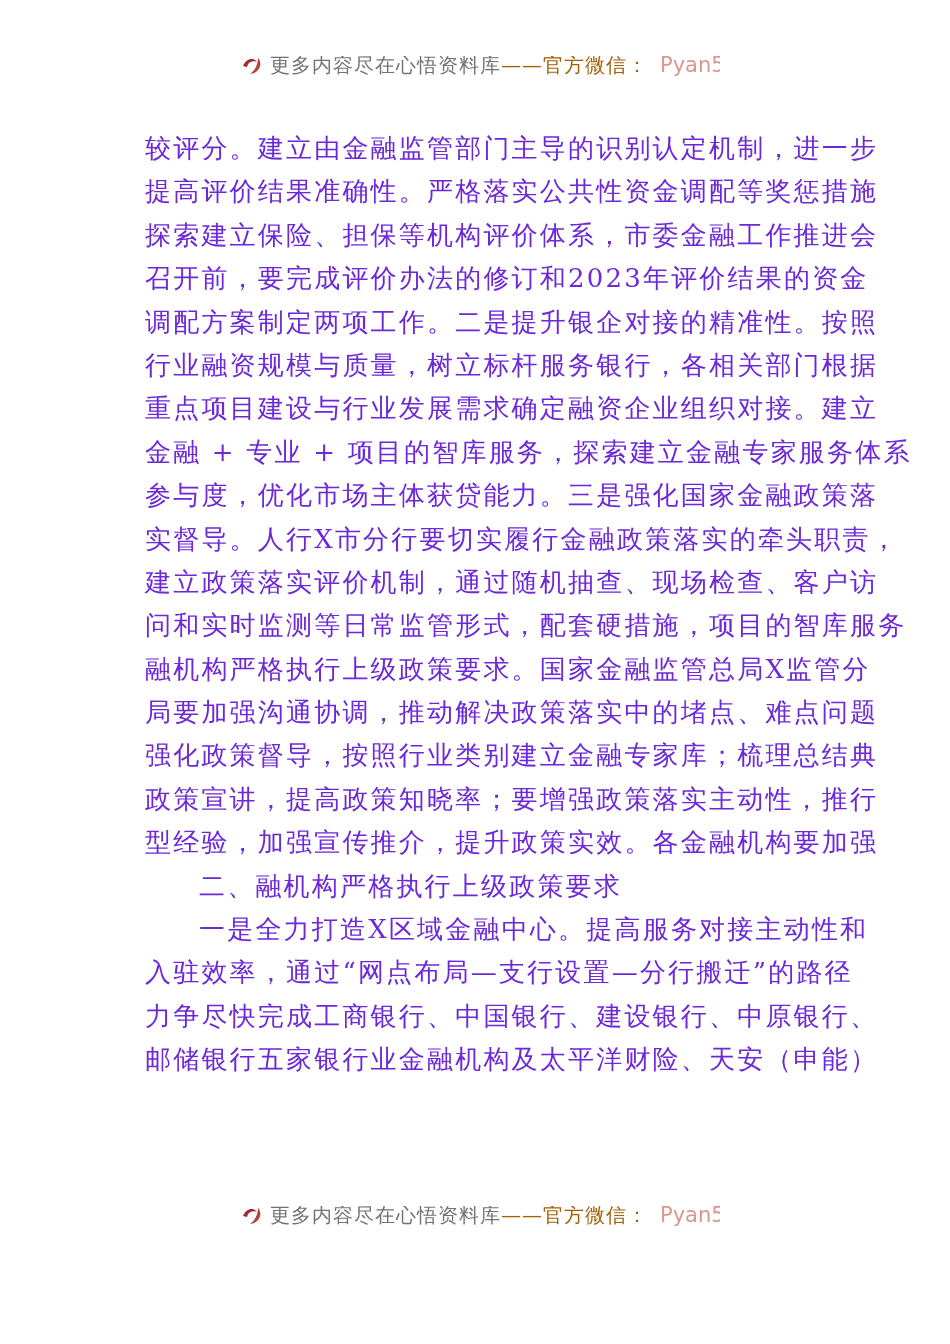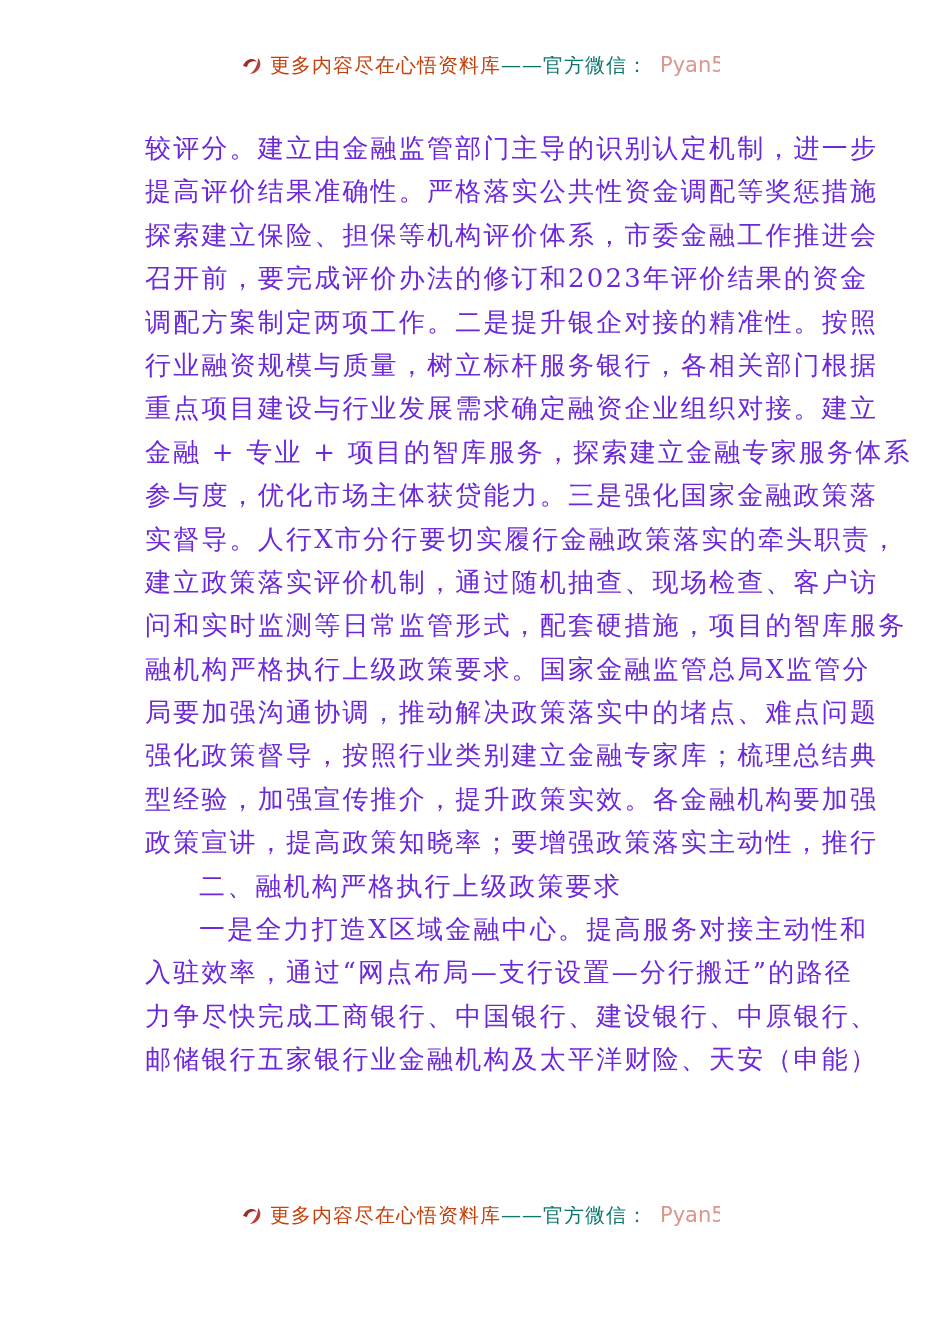--- a/index.html
+++ b/index.html
@@ -4,22 +4,22 @@
 <style>
   html, body { margin: 0; padding: 0; background: #ffffff; }
   body { width: 950px; height: 1344px; position: relative; overflow: hidden;
          font-family: "DejaVu Serif", "Liberation Serif", serif; }
   .watermark { position: absolute; left: 240px; height: 30px; width: 480px;
                display: flex; align-items: center; overflow: hidden; }
   .watermark.top { top: 56px; }
   .watermark.bottom { top: 1206px; }
   .wm-inner { display: flex; align-items: center; transform: translateY(-6px); }
   .wm-logo { width: 24px; height: 22px; margin-right: 6px; }
-  .wm-text-a { color: #c2410c; font-size: 20px; letter-spacing: 1px; white-space: nowrap; }
-  .wm-text-b { color: #0f766e; font-size: 20px; letter-spacing: 1px; white-space: nowrap; }
+  .wm-text-a { color: #737373; font-size: 20px; letter-spacing: 1px; white-space: nowrap; }
+  .wm-text-b { color: #a16207; font-size: 20px; letter-spacing: 1px; white-space: nowrap; }
   .wm-text-c { color: #d9978d; font-size: 21px; white-space: nowrap; margin-left: 12px;
                font-family: "DejaVu Sans", "Liberation Sans", sans-serif; }
   .content { position: absolute; left: 145px; top: 127px; width: 670px; }
   .line { height: 43.4px; line-height: 43.4px; font-size: 26px; color: #6d28d9;
           white-space: nowrap; letter-spacing: 2.2px; }
   .line.indent { padding-left: 54px; }
   .line.quote-start { padding-left: 0px; }
 </style>
 </head>
 <body>
@@ -46,22 +46,22 @@
   <div class="line">行业融资规模与质量，树立标杆服务银行，各相关部门根据</div>
   <div class="line">重点项目建设与行业发展需求确定融资企业组织对接。建立</div>
   <div class="line">金融 + 专业 + 项目的智库服务，探索建立金融专家服务体系</div>
   <div class="line">参与度，优化市场主体获贷能力。三是强化国家金融政策落</div>
   <div class="line">实督导。人行X市分行要切实履行金融政策落实的牵头职责，</div>
   <div class="line">建立政策落实评价机制，通过随机抽查、现场检查、客户访</div>
   <div class="line">问和实时监测等日常监管形式，配套硬措施，项目的智库服务</div>
   <div class="line">融机构严格执行上级政策要求。国家金融监管总局X监管分</div>
   <div class="line">局要加强沟通协调，推动解决政策落实中的堵点、难点问题</div>
   <div class="line">强化政策督导，按照行业类别建立金融专家库；梳理总结典</div>
+  <div class="line">政策宣讲，提高政策知晓率；要增强政策落实主动性，推行</div>
   <div class="line">型经验，加强宣传推介，提升政策实效。各金融机构要加强</div>
-  <div class="line">政策宣讲，提高政策知晓率；要增强政策落实主动性，推行</div>
   <div class="line indent">二、融机构严格执行上级政策要求</div>
   <div class="line indent">一是全力打造X区域金融中心。提高服务对接主动性和</div>
   <div class="line">入驻效率，通过“网点布局—支行设置—分行搬迁”的路径</div>
   <div class="line">力争尽快完成工商银行、中国银行、建设银行、中原银行、</div>
   <div class="line">邮储银行五家银行业金融机构及太平洋财险、天安（申能）</div>
 </div>
 
 <div class="watermark bottom">
   <div class="wm-inner">
     <svg class="wm-logo" viewBox="0 0 24 22">

